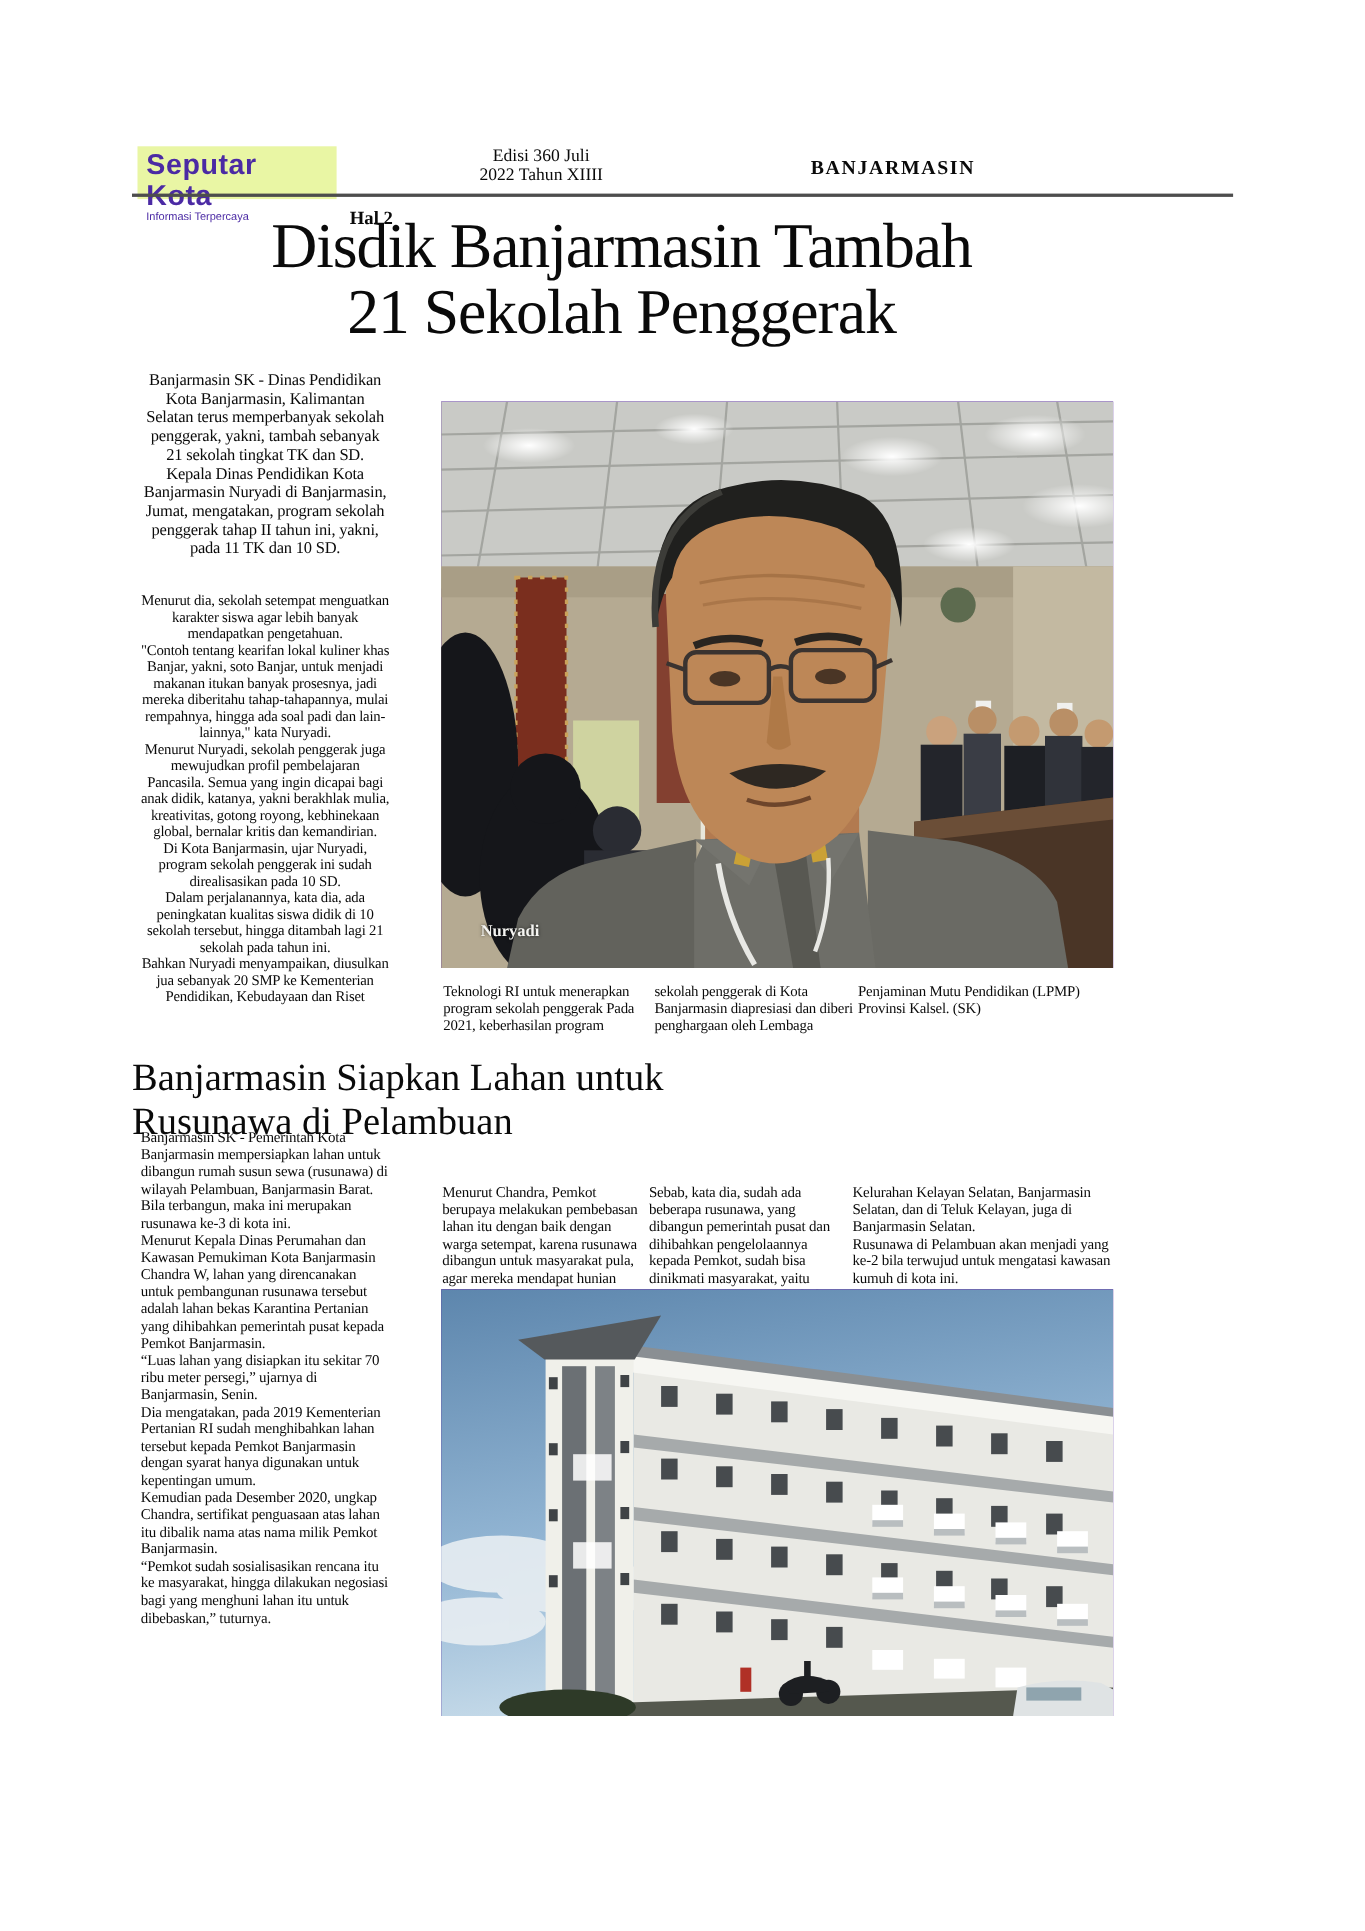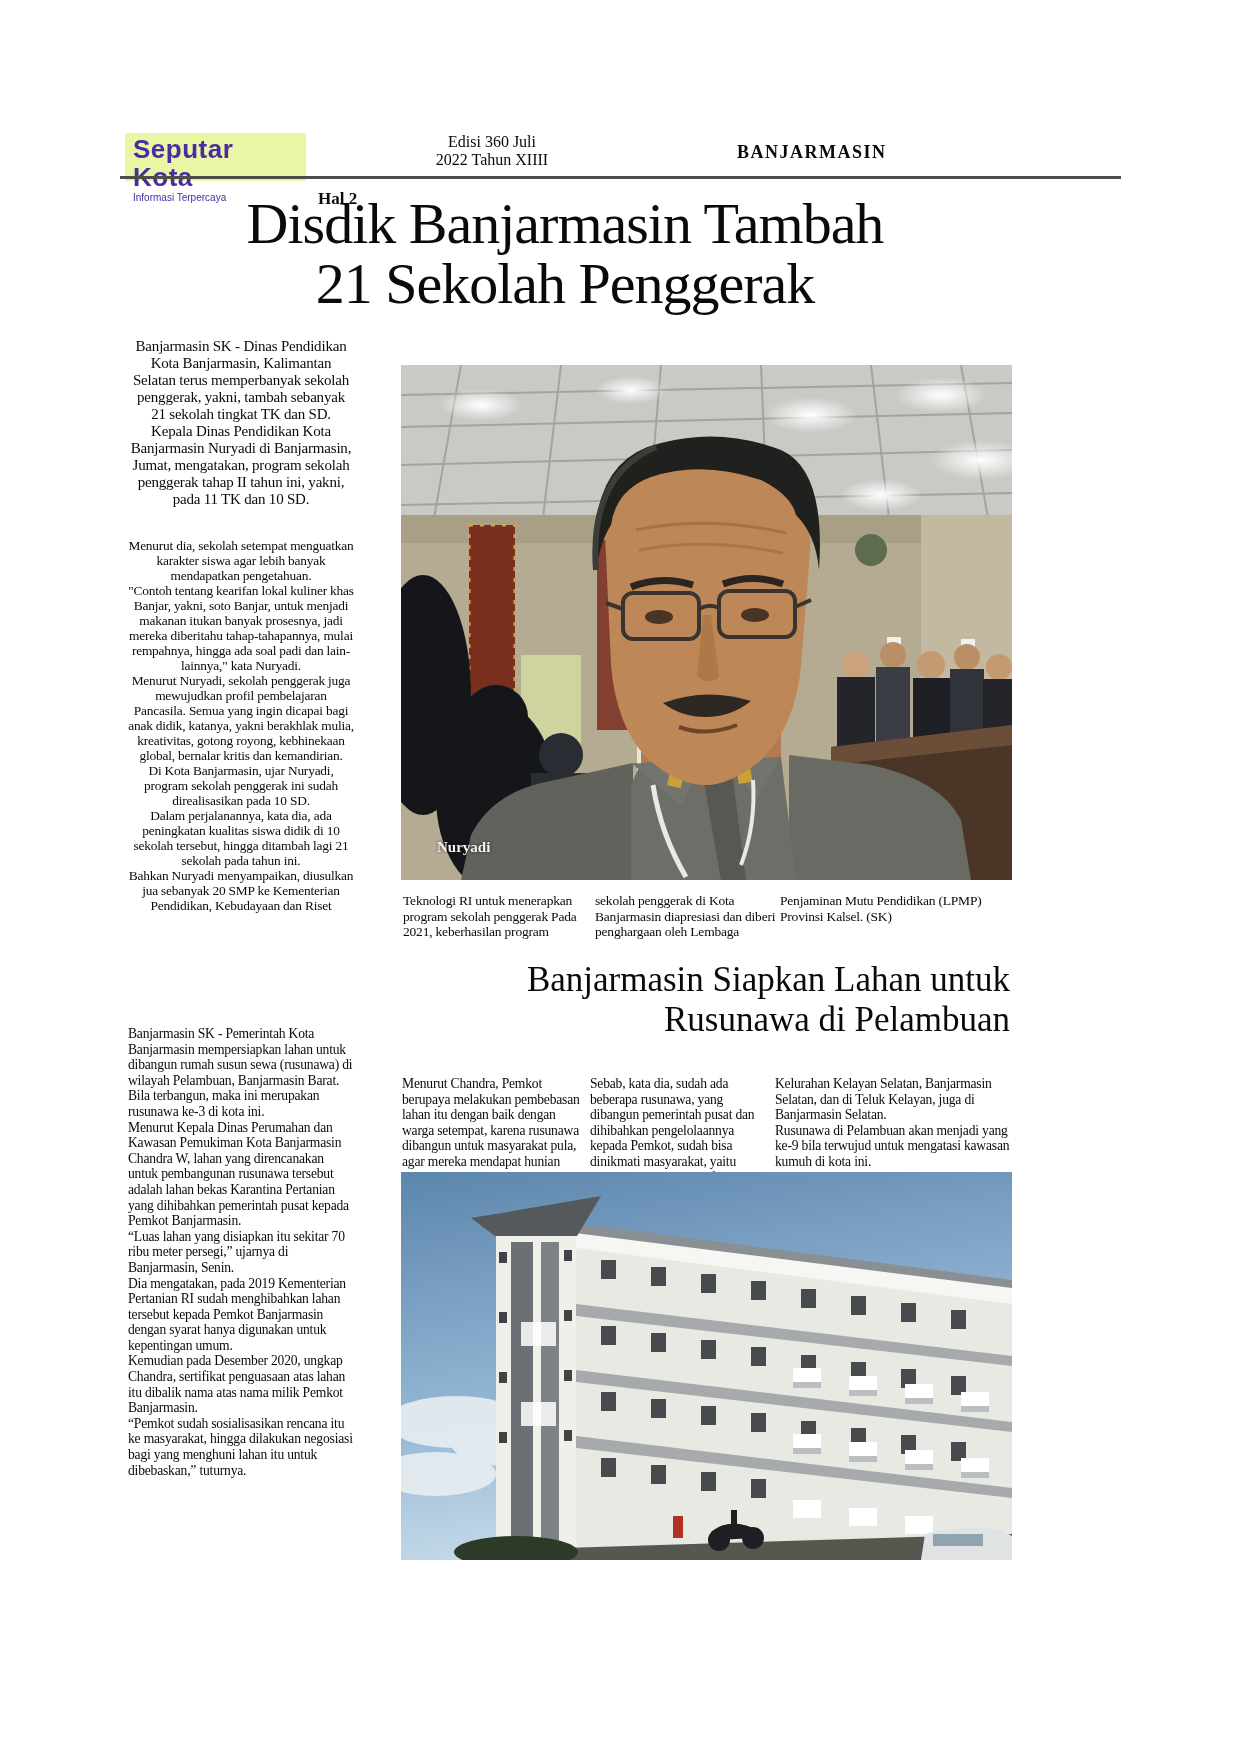--- a/index.html
+++ b/index.html
@@ -18,21 +18,21 @@
   .hal{position:absolute;left:318px;top:142px;font-weight:bold;font-size:17px;margin-top:47px;}
   .edition{position:absolute;left:392px;top:133px;width:200px;text-align:center;
     font-size:16px;line-height:18px;}
   .region{position:absolute;left:737px;top:142px;font-weight:bold;font-size:18px;
     letter-spacing:1.5px;}
   .head-rule{position:absolute;left:120px;top:176px;width:1001px;height:2.5px;
     background:#4d4d4d;}
   
   .headline1{position:absolute;left:120px;top:194px;width:890px;text-align:center;
     font-size:58px;line-height:60px;font-weight:500;letter-spacing:-1px;}
-  .headline2{position:absolute;left:120px;top:960px;width:890px;text-align:right;
+  .headline2{position:absolute;left:120px;top:960px;width:890px;text-align:left;
     font-size:35px;line-height:40px;font-weight:500;}
   
   .col{position:absolute;text-align:left;}
   .col p{margin:0;padding:0;}
   .a1-intro{font-size:15px;line-height:17px;letter-spacing:-0.2px;}
   .a1-body{font-size:13.4px;line-height:15px;letter-spacing:-0.2px;margin-top:30px;}
   .a2-text{font-size:13.6px;line-height:15.6px;letter-spacing:-0.2px;}
   
   .photo{position:absolute;overflow:hidden;background:#4c1d95;}
   .photo svg{display:block;}
@@ -203,21 +203,21 @@
   <div class="col a2-text" style="left:402px;top:1076px;width:180px;">
     <p>Menurut Chandra, Pemkot berupaya melakukan pembebasan lahan itu dengan baik dengan warga setempat, karena rusunawa dibangun untuk masyarakat pula, agar mereka mendapat hunian yang layak.</p>
   </div>
 
   <div class="col a2-text" style="left:590px;top:1076px;width:182px;">
     <p>Sebab, kata dia, sudah ada beberapa rusunawa, yang dibangun pemerintah pusat dan dihibahkan pengelolaannya kepada Pemkot, sudah bisa dinikmati masyarakat, yaitu Rusunawa Ganda Magfirah di</p>
   </div>
 
   <div class="col a2-text" style="left:775px;top:1076px;width:237px;">
     <p>Kelurahan Kelayan Selatan, Banjarmasin Selatan, dan di Teluk Kelayan, juga di Banjarmasin Selatan.</p>
-    <p>Rusunawa di Pelambuan akan menjadi yang ke-9 bila terwujud untuk mengatasi kawasan kumuh di kota ini.</p>
+    <p>Rusunawa di Pelambuan akan menjadi yang ke-2 bila terwujud untuk mengatasi kawasan kumuh di kota ini.</p>
   </div>
 
   <div class="photo" style="left:401px;top:1172px;width:611px;height:388px;">
     <svg viewBox="0 0 611 388" width="611" height="388" preserveAspectRatio="none">
       <defs>
         <linearGradient id="skyg" x1="0" y1="0" x2="0.25" y2="1">
           <stop offset="0" stop-color="#5d86ad"></stop>
           <stop offset="0.6" stop-color="#93b6d4"></stop>
           <stop offset="1" stop-color="#c8dcea"></stop>
         </linearGradient>

